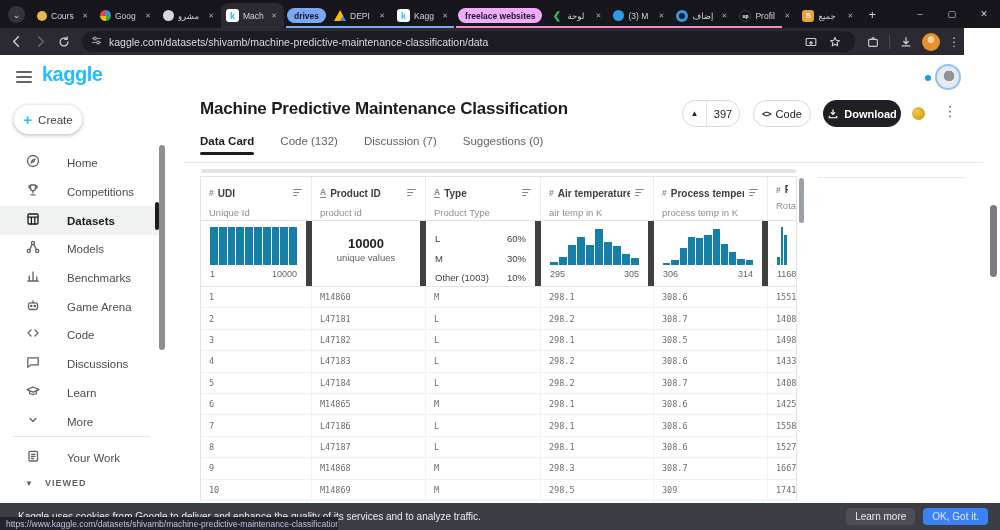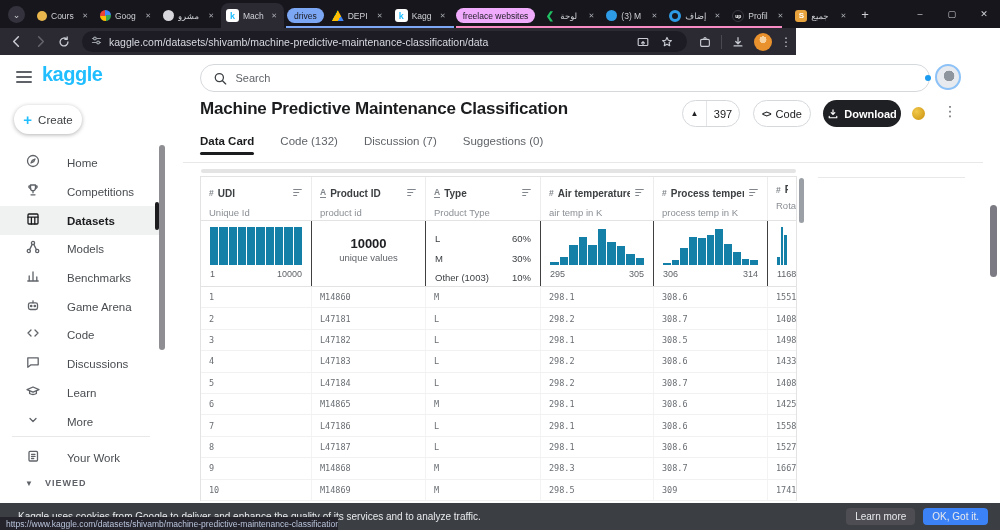--- a/index.html
+++ b/index.html
@@ -6,41 +6,41 @@
   html,body { width:1000px; height:530px; overflow:hidden; font-family:"Liberation Sans",sans-serif; background:#fff; }
   #stage { position:relative; width:1000px; height:530px; overflow:hidden; }
 
   
   #tabstrip { position:absolute; left:0; top:0; width:1000px; height:28px; background:#17161d; display:flex; align-items:flex-end; }
   #tab-search-btn { width:17px; height:17px; border-radius:50%; background:#34333d; color:#cfd1d6; font-size:9px; display:flex; align-items:center; justify-content:center; margin:0 7px 5px 8px; flex:none; }
   .tab { width:63px; height:25px; border-radius:8px 8px 0 0; display:flex; align-items:center; gap:4px; padding:0 5px; color:#cfd1d6; flex:none; position:relative; }
   .tab.active { background:#2b2a33; }
   .tab .tlabel { flex:1; font-size:8.5px; white-space:nowrap; overflow:hidden; }
   .tab .tclose { font-size:7px; color:#a7a9b0; padding:1px 2px; }
-  .group-pill { height:15px; border-radius:8px; padding:0 7px; font-size:8.5px; font-weight:normal; color:#1b1a22; display:flex; align-items:center; margin:0 3px 5px 3px; flex:none; white-space:nowrap;text-align:right; }
+  .group-pill { height:15px; border-radius:8px; padding:0 7px; font-size:8.5px; font-weight:bold; color:#1b1a22; display:flex; align-items:center; margin:0 3px 5px 3px; flex:none; white-space:nowrap;text-align:right; }
   .group-pill.blue { background:#7ba7f4; }
   .group-pill.pink { background:#f0abfc; }
   .fv { width:13px; height:13px; border-radius:3px; display:flex; align-items:center; justify-content:center; font-size:9px; font-weight:bold; flex:none; }
   .fv-kaggle { background:#fff; color:#20beff; }
   .fv-google { background:conic-gradient(#4285f4 0 25%,#34a853 25% 50%,#fbbc04 50% 75%,#ea4335 75%); border-radius:50%; width:11px; height:11px; }
   .fv-circle { background:#d8d8dc; border-radius:50%; width:11px; height:11px; }
   .fv-drive { background:linear-gradient(120deg,#1ea362 0 34%,#fbbc04 34% 67%,#4285f4 67%); clip-path:polygon(50% 0,100% 100%,0 100%); border-radius:0; width:12px; height:11px; }
   .fv-green { color:#21c063; font-size:10px; }
   .fv-bluedot { background:#2e9be6; border-radius:50%; width:11px; height:11px; }
   .fv-bluering { border:3px solid #2e9be6; border-radius:50%; width:12px; height:12px; background:transparent; }
   .fv-upwork { background:#14141a; border:1px solid #3a3a42; color:#fff; border-radius:50%; font-size:5px; width:12px; height:12px; }
   .fv-yellow { background:#e8a33d; color:#fff; border-radius:3px; font-size:8px; width:12px; height:12px; }
   .fv-coursera { background:#e8b64c; border-radius:50%; width:10px; height:10px; }
   #group-underline-blue { position:absolute; left:286px; top:26px; width:168px; height:2px; background:#7ba7f4; }
   #group-underline-pink { position:absolute; left:456px; top:26px; width:326px; height:2px; background:#f78cc5; }
   #newtab-btn { color:#cfd1d6; font-size:13px; margin:0 0 6px 8px; flex:none; }
   #win-controls { margin-left:auto; display:flex; align-items:center; height:28px; flex:none; }
   #win-controls span { color:#cfd1d6; font-size:9px; width:32px; text-align:center; }
 
-  #toolbar { position:absolute; left:0; top:28px; width:796px; height:27px; background:#2b2a33; display:flex; align-items:center; }
+  #toolbar { position:absolute; left:0; top:28px; width:964px; height:27px; background:#2b2a33; display:flex; align-items:center; }
   .navic { width:24px; height:24px; display:flex; align-items:center; justify-content:center; flex:none; }
   #omnibox { height:21px; flex:1; margin:0 6px; background:#1d1c24; border-radius:11px; display:flex; align-items:center; padding:0 8px; max-width:778px; }
   #omnibox .url { color:#d7dae0; font-size:10.5px; white-space:nowrap; overflow:hidden; flex:1; margin-left:6px; }
   #toolbar .sep { width:1px; height:14px; background:#4a4952; margin:0 4px; }
   #toolbar-avatar { width:18px; height:18px; border-radius:50%; background:radial-gradient(circle at 50% 38%, #f6d3a0 0 24%, #e8912d 25%); flex:none; margin:0 4px; }
   #menu-dots { color:#c9ccd2; font-size:12px; width:20px; text-align:center; }
 
   
   #page { position:absolute; left:0; top:55px; width:1000px; height:448px; background:#fff; }
 
@@ -96,21 +96,21 @@
   #thead { display:flex; height:44px; border-bottom:1px solid #e3e3e3; }
   .th { padding:7px 8px 0 8px; border-right:1px solid #ececec; overflow:hidden; }
   .th:last-child { border-right:none; }
   .th-top { display:flex; align-items:center; gap:4px; }
   .ctype { font-size:8.5px; color:#80868b; font-weight:bold; flex:none; }
   .ctype.str { border-bottom:1px solid #80868b; line-height:1; }
   .cname { font-size:10px; color:#3c4043; font-weight:bold; white-space:nowrap; overflow:hidden; flex:1; }
   .sorticon { flex:none; }
   .csub { font-size:9.5px; color:#8a8f94; margin-top:5px; white-space:nowrap; }
   #tsummary { display:flex; height:66px; border-bottom:1px solid #e3e3e3; }
-  .sum { padding:6px 9px; border-right:1px solid #404040; overflow:hidden; }
+  .sum { padding:6px 9px; border-right:6px solid #404040; overflow:hidden; }
   .sum:last-child { border-right:none; }
   .hist { display:flex; align-items:flex-end; gap:1px; height:38px; }
   .hist .bar { flex:1; background:#1480a8; }
   .hist-labels { display:flex; justify-content:space-between; font-size:9px; color:#5f6368; margin-top:4px; }
   .uniq { text-align:center; padding-top:9px; }
   .uniq .uval { font-size:13px; font-weight:bold; color:#202124; }
   .uniq .ulabel { font-size:9.5px; color:#5f6368; margin-top:1px; }
   .cats { padding-top:2px; }
   .cat-row { display:flex; justify-content:space-between; font-size:9.5px; color:#3c4043; height:19.5px; align-items:center; }
   #tbody .tr { display:flex; height:21.4px; border-bottom:1px solid #f1f1f1; }
@@ -357,27 +357,20 @@
         </div>
       <div id="viewed-row">
         <span class="vcaret">▼</span>
         <span class="vlabel">VIEWED</span>
       </div>
       <div id="side-scroll-thumb"></div>
       <div id="side-active-bar"></div>
     </div>
 
     <div id="main">
-      <div id="searchbar">
-        <svg width="15" height="15" viewBox="0 0 16 16" fill="none" stroke="#3c4043" stroke-width="1.4" stroke-linecap="round">
-            <circle cx="7" cy="7" r="4.5"></circle>
-            <path d="M10.5 10.5 14 14"></path>
-          </svg>
-        <input placeholder="Search" style="">
-      </div>
       <div id="notif-dot"></div>
       <div id="user-avatar"></div>
 
       <div id="page-title">Machine Predictive Maintenance Classification</div>
 
       <div class="pill-btn" id="vote-pill">
         <span class="caret">▲</span>
         <span class="vcount">397</span>
       </div>
       <div class="pill-btn" id="code-pill">

